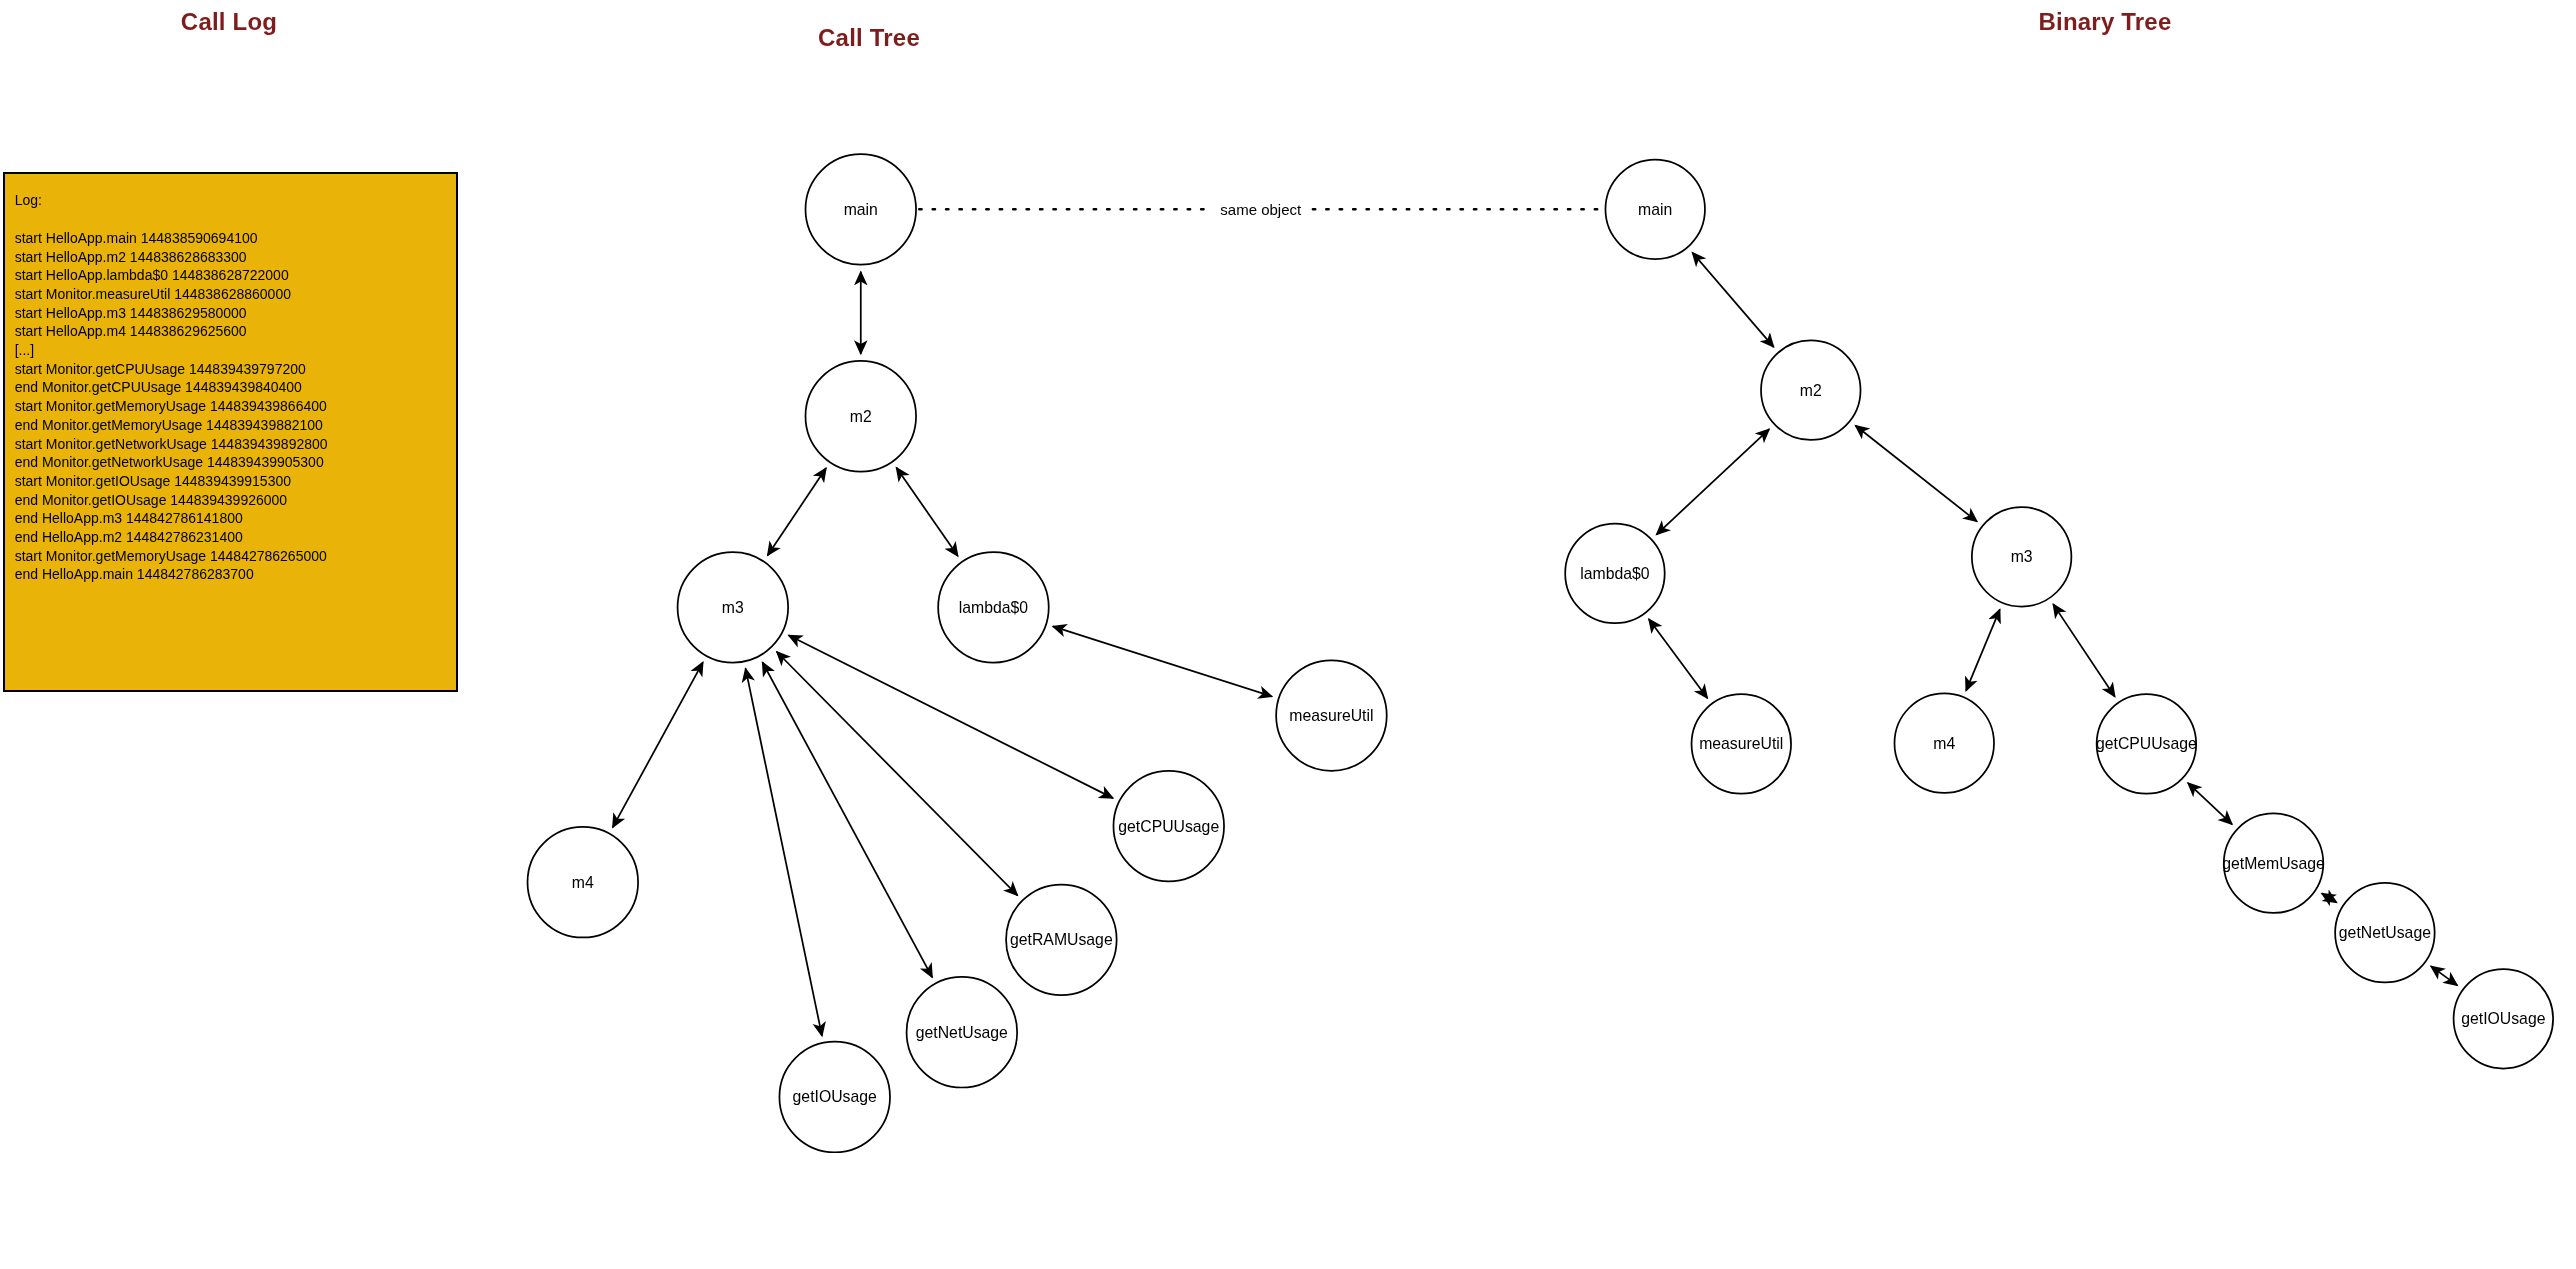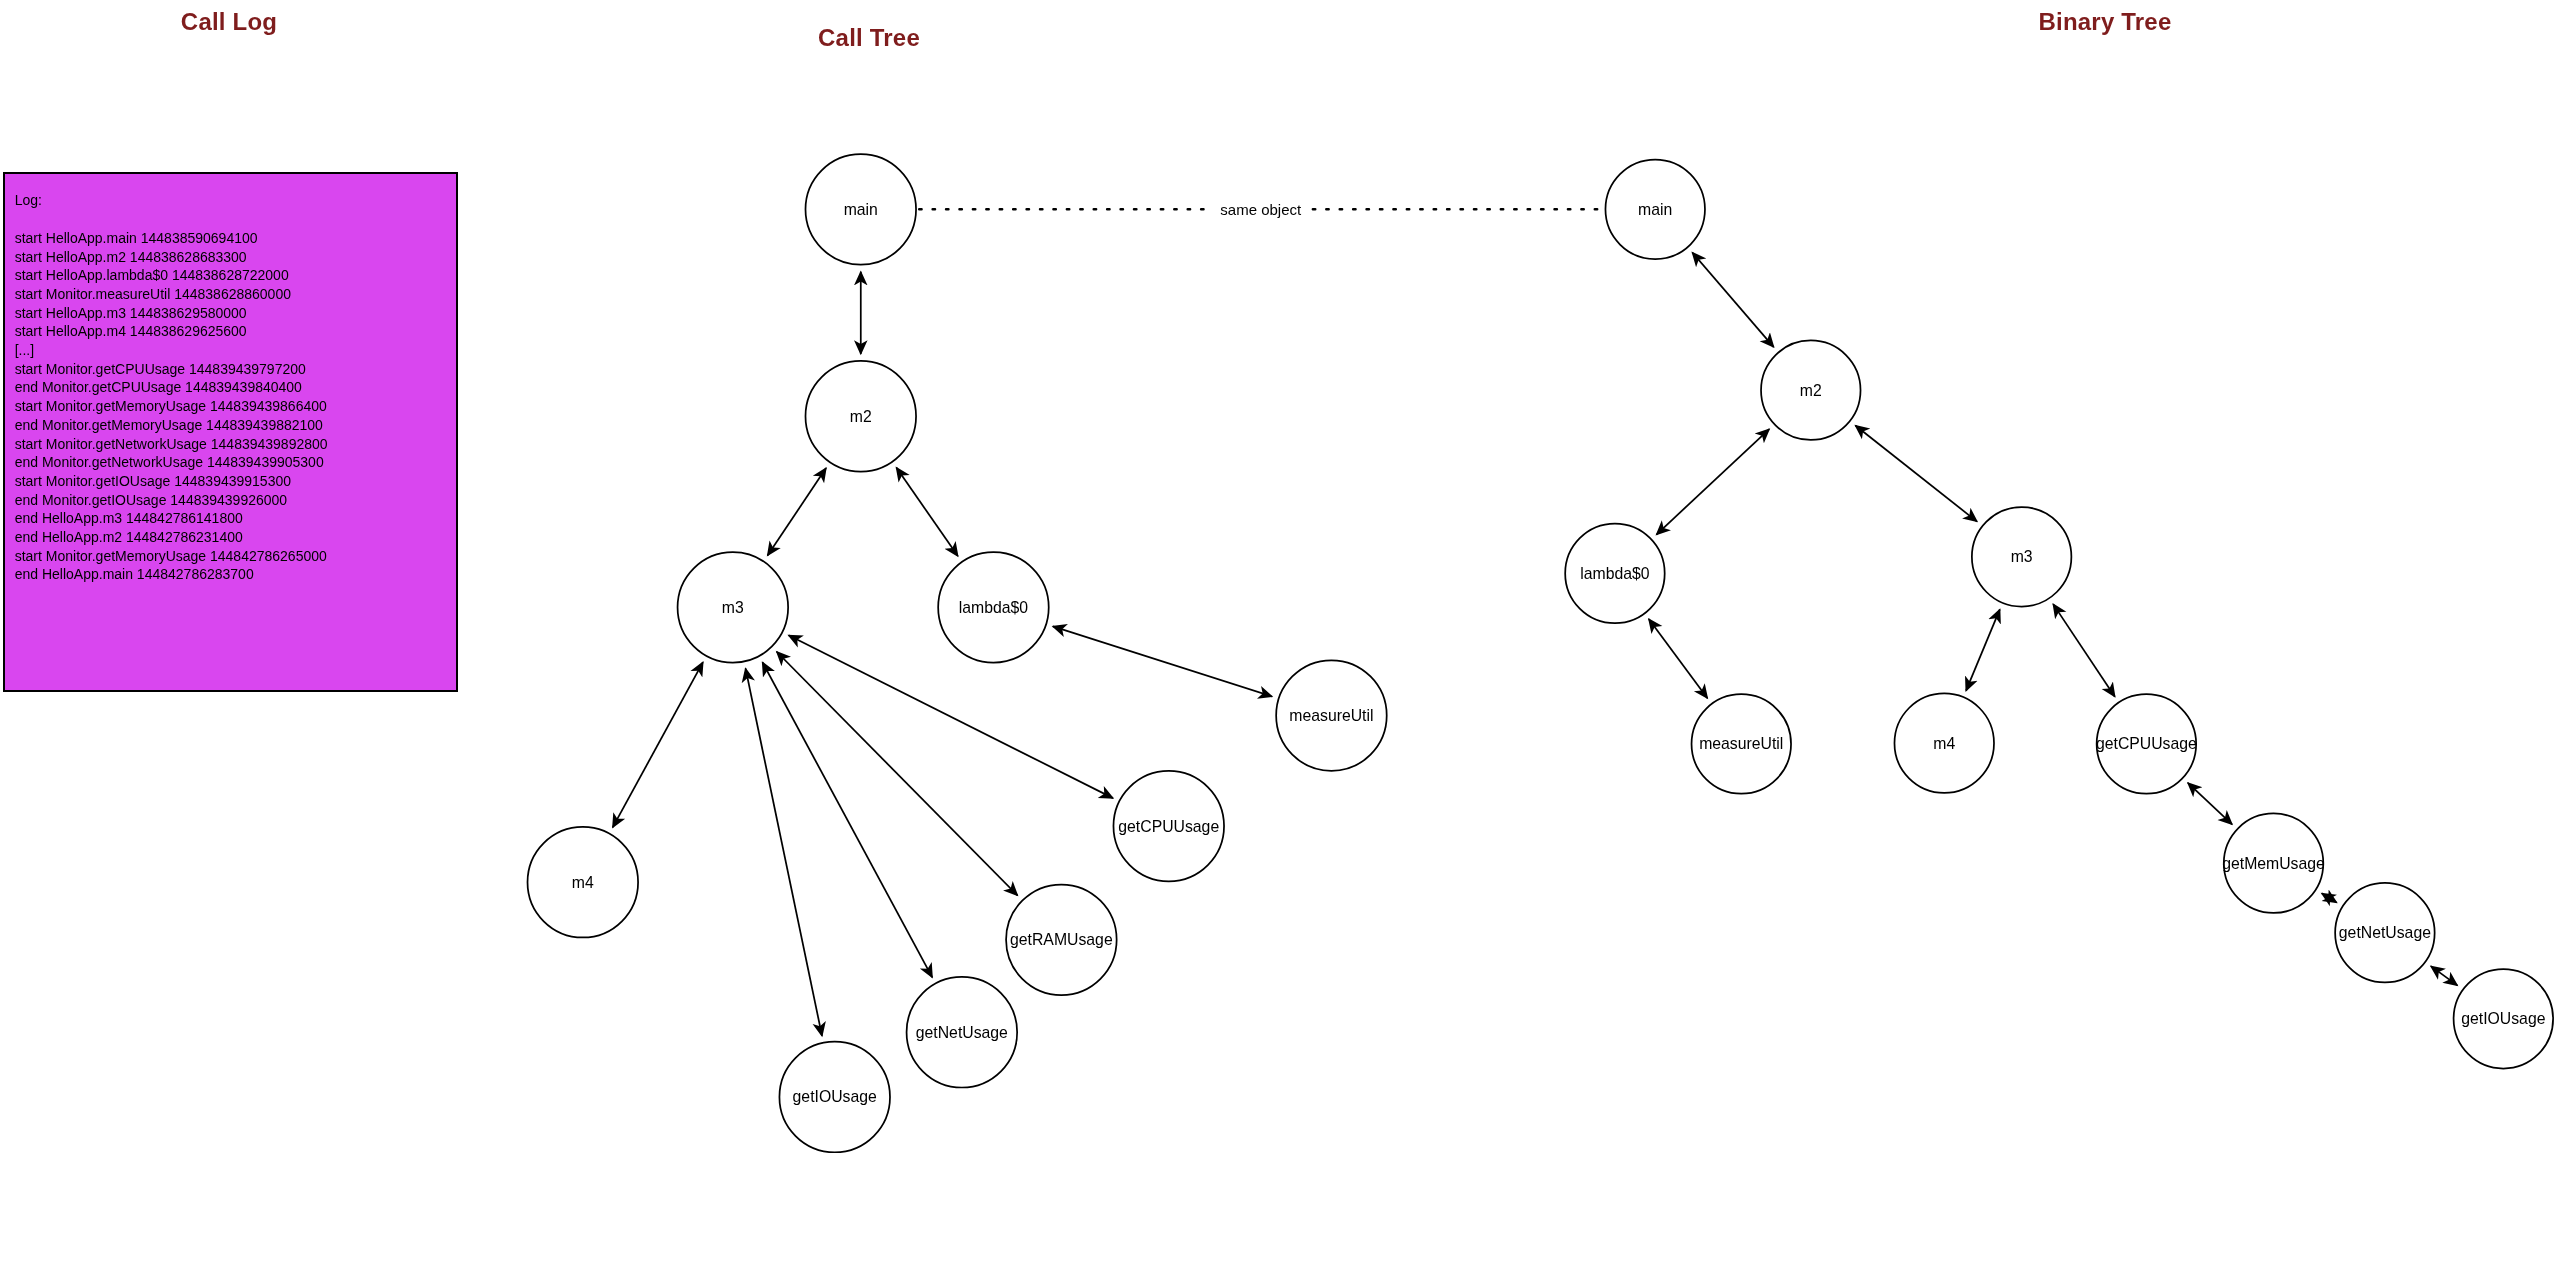--- a/index.html
+++ b/index.html
@@ -28,21 +28,21 @@
   #title-binary-tree { left: 2105px; top: 8px; text-align: center; }
 
   #call-log-box {
     position: absolute;
     left: 3.2px;
     top: 172px;
     width: 455px;
     height: 520px;
     border: 2.4px solid #000000;
     box-sizing: border-box;
-    background: #d946ef;
+    background: #eab308;
   }
   #call-log-text {
     position: absolute;
     left: 9.5px;
     top: 17.4px;
     font-size: 14px;
     line-height: 18.7px;
     color: #000000;
     white-space: pre;
     font-family: "Liberation Sans", sans-serif;

